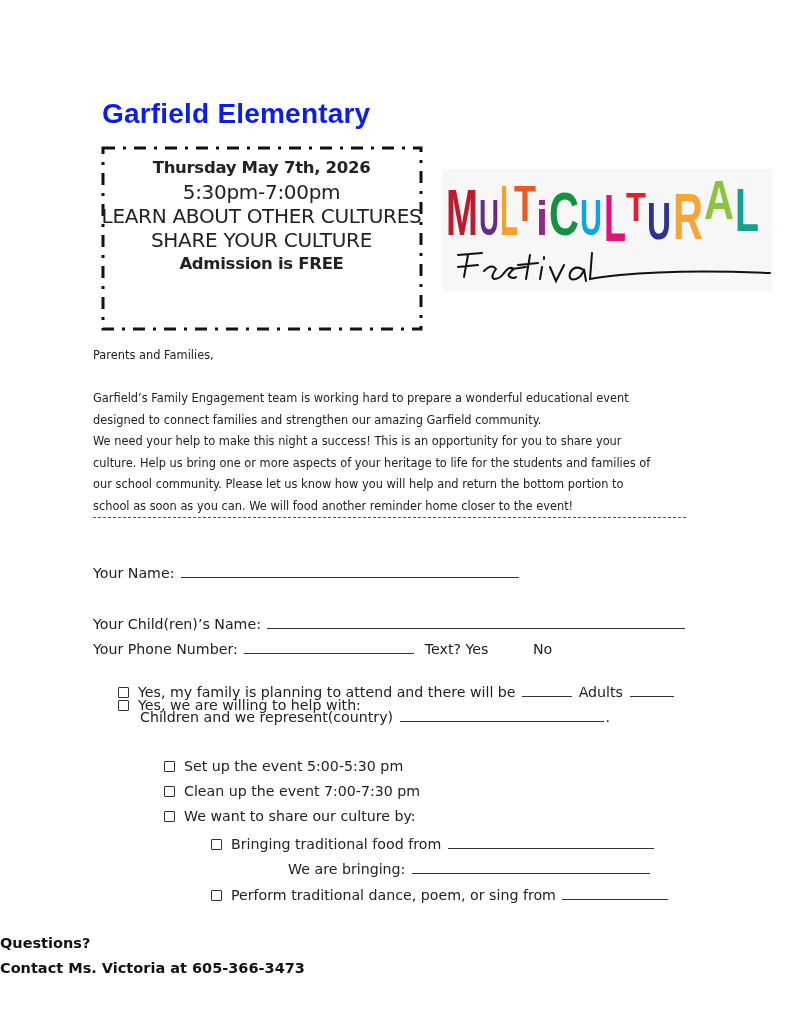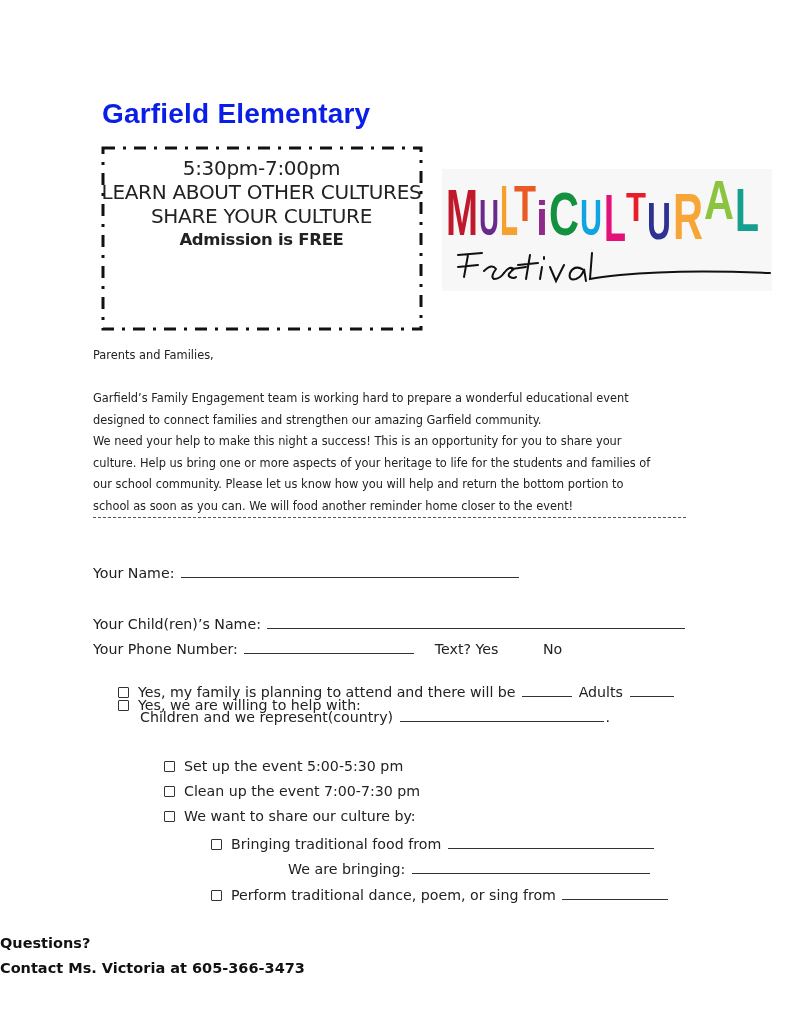--- a/index.html
+++ b/index.html
@@ -26,20 +26,21 @@
 </head>
 <body>
 
 <div class="abs school-title">Garfield Elementary</div>
 
 <div class="abs event-box">
   <svg width="322" height="185">
     <rect x="2" y="2" width="318" height="181" fill="none" stroke="#111" stroke-width="3" stroke-dasharray="12,8,3,8"></rect>
   </svg>
   <div class="event-lines">
+    <div class="b">Thursday May 7th, 2026</div>
     <div>5:30pm-7:00pm</div>
     <div>LEARN ABOUT OTHER CULTURES</div>
     <div>SHARE YOUR CULTURE</div>
     <div class="b">Admission is FREE</div>
   </div>
 </div>
 
 <div class="abs logo">
   <svg width="330" height="122" style="position:absolute;left:0;top:0">
     <g font-family="Liberation Sans, sans-serif" font-weight="bold">
@@ -86,21 +87,21 @@
 </div>
 
 <div class="abs form-row" style="left:93px;top:614px">
   <span>Your Child(ren)’s Name:</span>
   <span class="blank" style="width:418px"></span>
 </div>
 
 <div class="abs form-row" style="left:93px;top:639px">
   <span>Your Phone Number:</span>
   <span class="blank" style="width:170px"></span>
-  <span style="margin-left:14px">Text?</span>
+  <span style="margin-left:4px">Text?</span>
   <span style="cursor:pointer">Yes</span>
   <span style="margin-left:40px;cursor:pointer">No</span>
 </div>
 
 <div class="abs form-row" style="left:118px;top:682px">
   <span class="cb"></span><span>Yes, my family is planning to attend and there will be</span>
   <span class="blank" style="width:50px"></span>
   <span>Adults</span>
   <span class="blank" style="width:44px"></span>
 </div>

